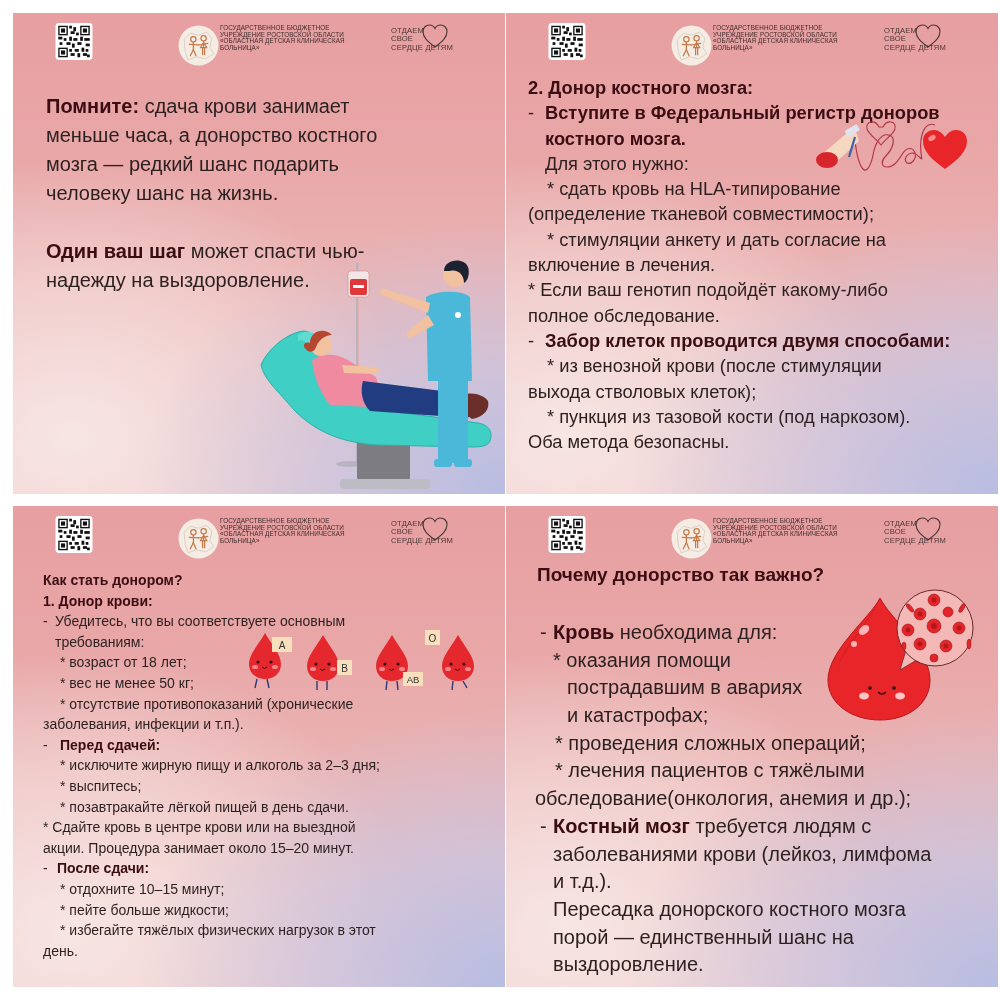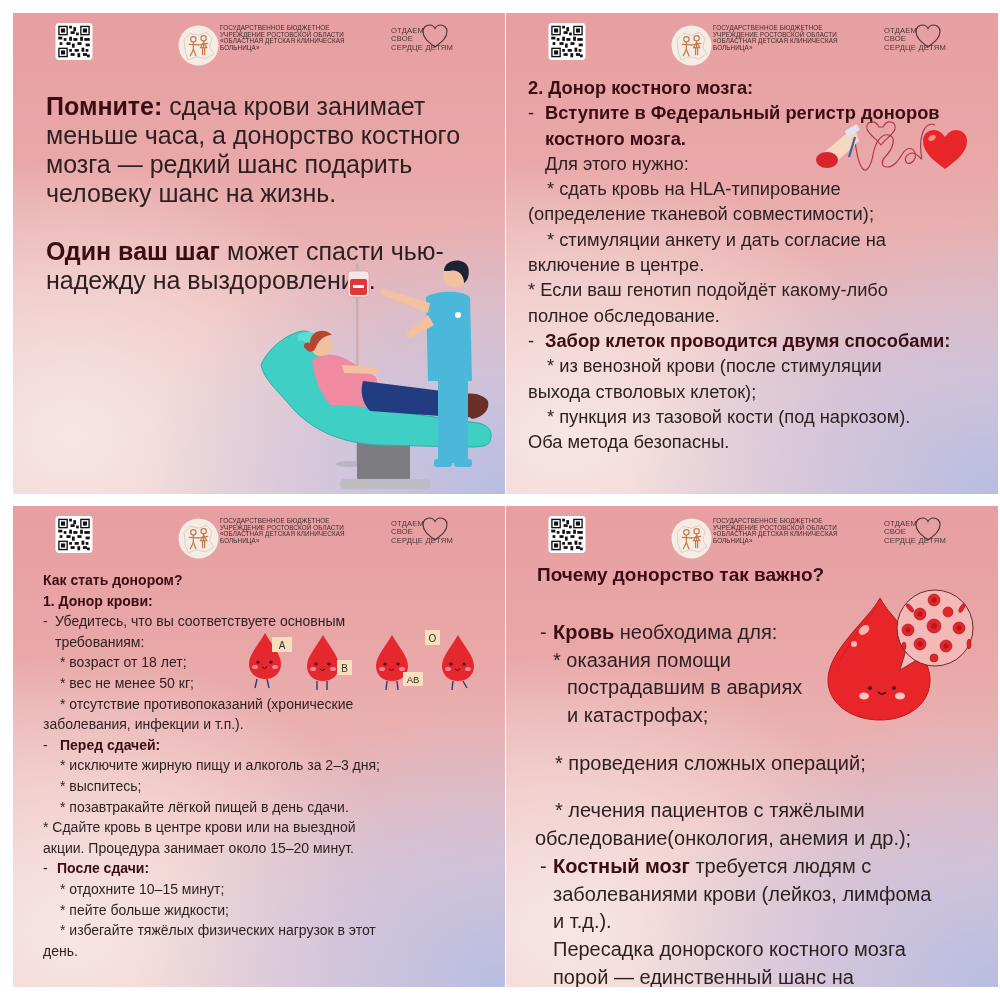--- a/index.html
+++ b/index.html
@@ -24,30 +24,30 @@
   .hdr-slogan{position:absolute;left:378px;top:14px;font-size:7.6px;line-height:8.3px;color:#4a3535;white-space:nowrap;letter-spacing:0.2px;}
   .hdr-slogan div{height:8.3px;}
   .hdr-heart{position:absolute;left:408px;top:10px;width:28px;height:26px;}
 
   
   .body{position:absolute;white-space:nowrap;}
   .ln{position:relative;display:block;}
   .ln .dash{position:absolute;left:0;top:0;}
   .b{font-weight:bold;color:#3a0d12;}
 
-  #c1body{left:33px;top:79px;font-size:25px;line-height:29px;}
+  #c1body{left:33px;top:79px;font-size:20px;line-height:29px;}
   #c1body .ln{height:29px;}
   #c2body{left:22px;top:62px;font-size:18.3px;line-height:25.3px;}
   #c2body .ln{height:25.3px;}
   #c3body{left:30px;top:64px;font-size:14px;line-height:20.6px;}
   #c3body .ln{height:20.6px;}
   #c4title{position:absolute;left:31px;top:57px;font-size:19px;line-height:24px;font-weight:bold;color:#3a0d12;white-space:nowrap;text-align:right;}
   #c4body{left:29px;top:113px;font-size:20px;line-height:27.7px;}
   #c4body .ln{height:27.7px;} .i12{padding-left:12px;} .i14{padding-left:14px;} .i17{padding-left:17px;}
-  .i18{padding-left:18px;} .i19{padding-left:19px;} .i20{padding-left:20px;margin-top:20px;} .i32{padding-left:32px;}
+  .i18{padding-left:18px;} .i19{padding-left:19px;} .i20{padding-left:20px;} .i32{padding-left:32px;}
   .dash5 .dash{left:5px;}
 
   .illus{position:absolute;}
   .lbl{font-family:"Liberation Sans", sans-serif;}
 </style>
 </head>
 <body>
 
 <svg width="0" height="0" style="position:absolute" aria-hidden="true">
   <defs>
@@ -215,21 +215,21 @@
   </div>
 
   <div id="c2body" class="body">
     <div class="ln"><span class="b">2. Донор костного мозга:</span></div>
     <div class="ln i17"><span class="dash">-</span><span class="b">Вступите в Федеральный регистр доноров</span></div>
     <div class="ln i17"><span class="b">костного мозга.</span></div>
     <div class="ln i17"><span>Для этого нужно:</span></div>
     <div class="ln i19"><span>* сдать кровь на HLA-типирование</span></div>
     <div class="ln"><span>(определение тканевой совместимости);</span></div>
     <div class="ln i19"><span>* стимуляции анкету и дать согласие на</span></div>
-    <div class="ln"><span>включение в центре.</span></div>
+    <div class="ln"><span>включение в лечения.</span></div>
     <div class="ln"><span>* Если ваш генотип подойдёт какому-либо</span></div>
     <div class="ln"><span>полное обследование.</span></div>
     <div class="ln i17"><span class="dash">-</span><span class="b">Забор клеток проводится двумя способами:</span></div>
     <div class="ln i19"><span>* из венозной крови (после стимуляции</span></div>
     <div class="ln"><span>выхода стволовых клеток);</span></div>
     <div class="ln i19"><span>* пункция из тазовой кости (под наркозом).</span></div>
     <div class="ln"><span>Оба метода безопасны.</span></div>
   </div>
 
   <svg class="illus" style="left:305px;top:100px;width:160px;height:65px;" viewBox="0 0 160 65">

